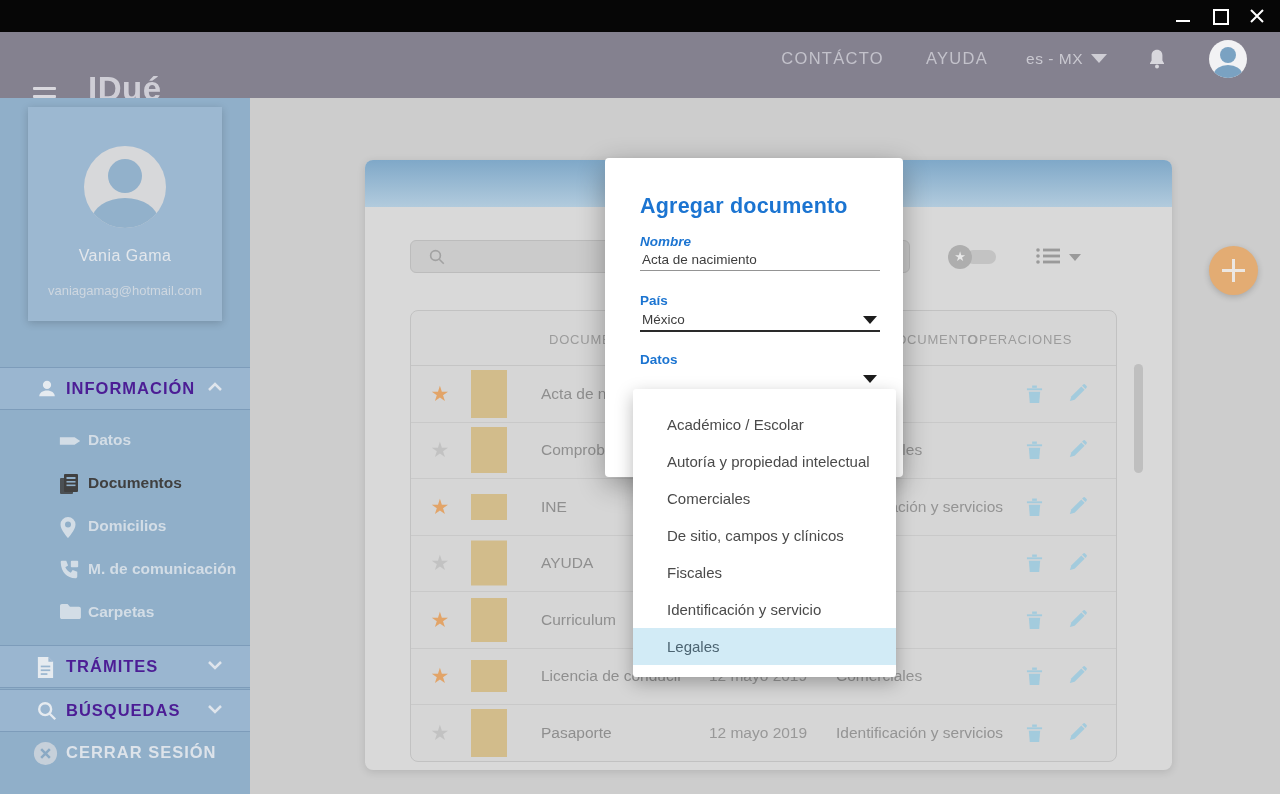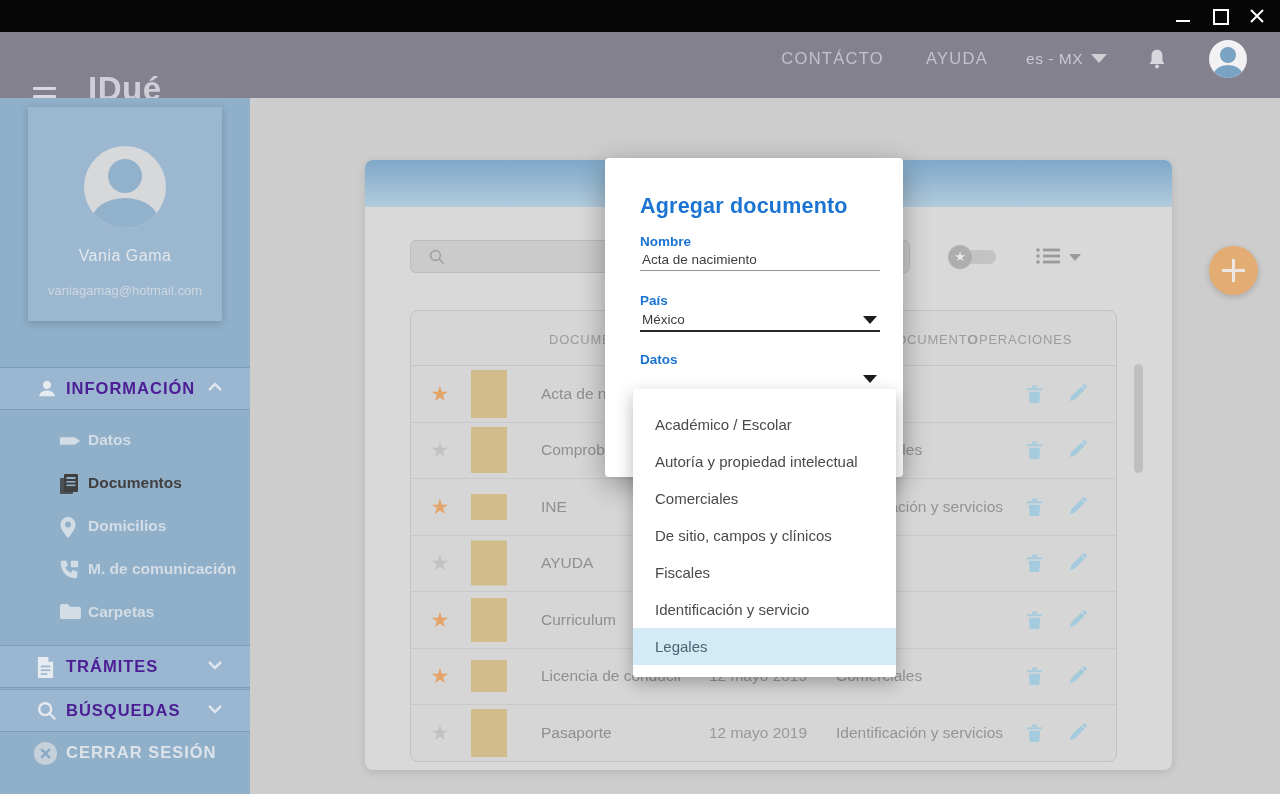--- a/index.html
+++ b/index.html
@@ -91,30 +91,30 @@
   .op-edit  { position:absolute; left:657px; top:50%; transform:translateY(-50%); color:var(--action_blue); cursor:pointer; height:20px; }
 
   .scrollbar { position:absolute; left:1134px; top:364px; width:9px; height:109px; border-radius:4.5px; background:#bfbfbf; cursor:pointer; }
 
   
   .modal { position:absolute; left:605px; top:158px; width:298px; height:319px; background:#ffffff; border-radius:4px; box-shadow:0 8px 28px rgba(0,0,0,0.32); }
   .modal-title { position:absolute; left:35px; top:36px; font-size:21.5px; font-weight:bold; color:var(--accent_blue); letter-spacing:0.2px; }
   .f-label { position:absolute; left:35px; color:var(--accent_blue); font-size:13.5px; font-weight:bold; }
   .f-value { position:absolute; left:37px; font-size:13.5px; color:#3d3d3d; }
   .f-line { position:absolute; left:35px; width:240px; }
-  .l-nombre { top:76px; } .v-nombre { top:94px; }
+  .l-nombre { top:76px;font-style:italic; } .v-nombre { top:94px; }
   .line-nombre { top:112px; height:1px; background:#949494; }
   .l-pais { top:135px; } .v-pais { top:154px; }
   .line-pais { top:172px; height:2px; background:#2a2a2a; }
   .l-tipo { top:194px; }
   .sel-caret { position:absolute; width:0; height:0; border-left:7px solid transparent; border-right:7px solid transparent; border-top:8px solid #1c1c1c; cursor:pointer; }
   .caret-pais { left:258px; top:158px; } .caret-tipo { left:258px; top:217px; }
 
   .dropdown { position:absolute; left:633px; top:389px; width:263px; height:288px; background:#ffffff; border-radius:3px; box-shadow:0 6px 18px rgba(0,0,0,0.28); padding-top:17px; }
-  .dd-item { height:37px; line-height:37px; padding-left:22px; font-size:15px; color:#4a4a4a; cursor:pointer; white-space:nowrap; }
+  .dd-item { height:37px; line-height:37px; padding-left:34px; font-size:15px; color:#4a4a4a; cursor:pointer; white-space:nowrap; }
   .dd-item.highlighted { background:var(--highlight_blue); color:#4c6472; }
 
   svg { display:block; }
 </style>
 </head>
 <body>
 
 <div class="stage">
 
   <div class="titlebar">

